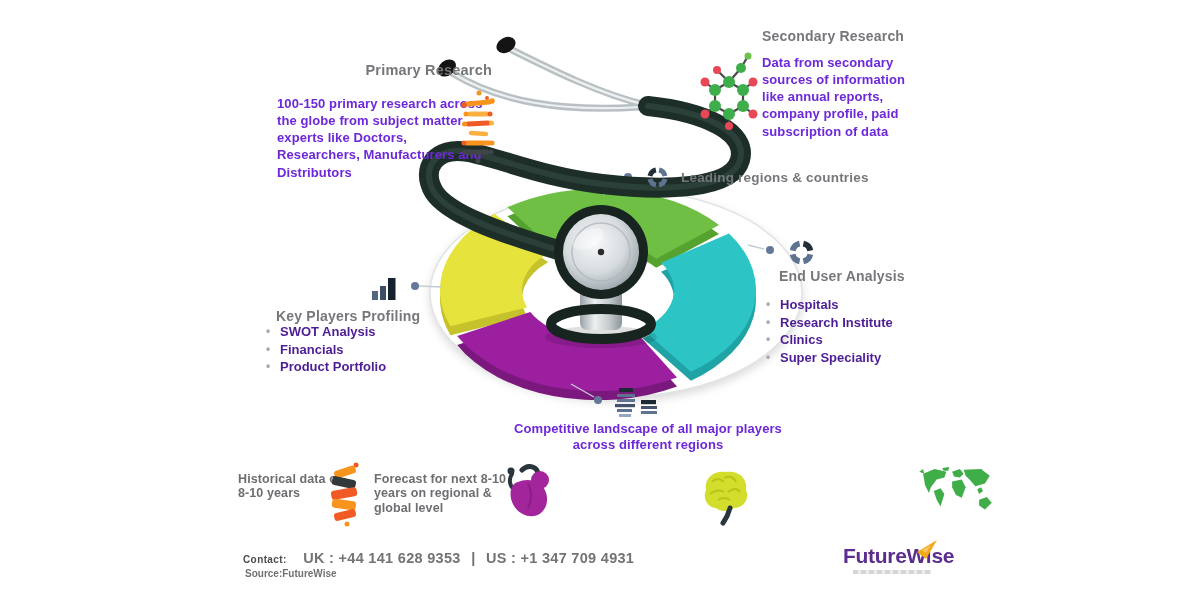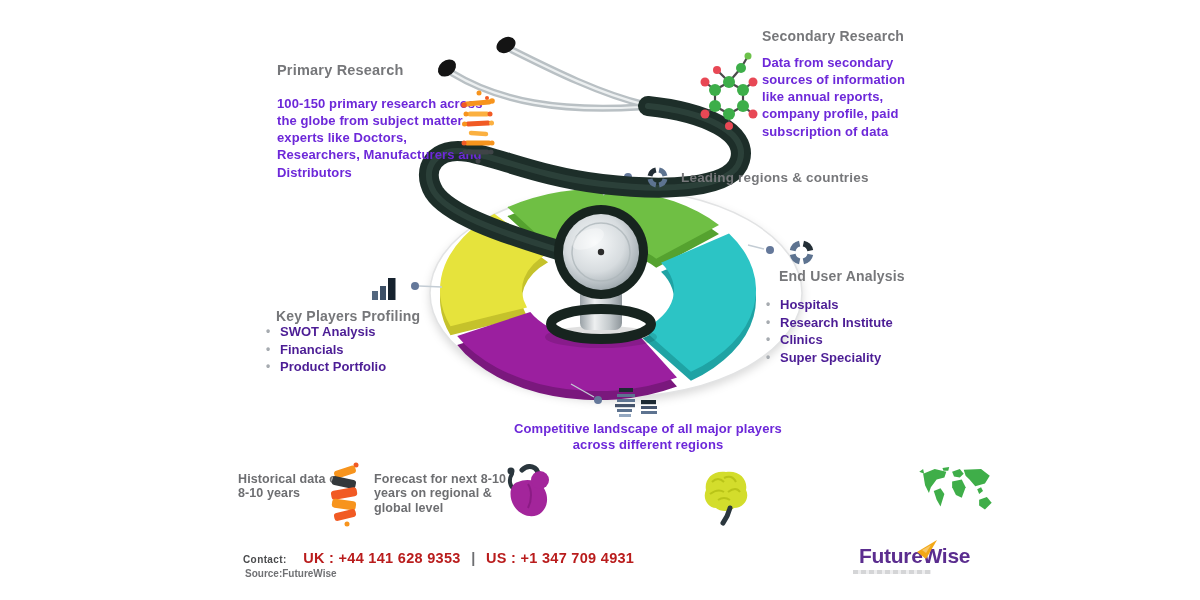--- a/index.html
+++ b/index.html
@@ -6,23 +6,23 @@
   #stage{position:relative;width:1200px;height:600px;background:#ffffff;overflow:hidden;
          font-family:"Liberation Sans",sans-serif;-webkit-font-smoothing:antialiased;}
   .abs{position:absolute;}
   .sec-title{font-size:14px;font-weight:700;color:#76777a;letter-spacing:.2px;}
   .sec-body{font-size:13px;font-weight:700;color:#6d28d9;line-height:1.32;letter-spacing:.1px;}
   .blist{list-style:none;margin:0;padding:0;font-size:13px;font-weight:700;color:#4c1d95;}
   .blist li{position:relative;padding-left:14px;line-height:1.2;margin-bottom:2px;}
   .blist li::before{content:"•";position:absolute;left:0;top:0;color:#a6abb0;font-size:12px;}
   .small-body{font-size:12.5px;font-weight:700;color:#6d6e71;line-height:1.15;letter-spacing:.1px;}
   .contact-label{font-size:10px;font-weight:700;color:#4a4b4d;letter-spacing:.4px;}
-  .contact-phones{font-size:14.5px;font-weight:700;color:#b91c1c;letter-spacing:.3px;}
+  .contact-phones{font-size:14.5px;font-weight:700;color:#737373;letter-spacing:.3px;}
   .source-text{font-size:10px;font-weight:700;color:#707174;}
-  .logo-text{font-size:21px;font-weight:700;color:#5b2d8f;letter-spacing:-.3px;margin-left:16px;}
+  .logo-text{font-size:21px;font-weight:700;color:#5b2d8f;letter-spacing:-.3px;}
   .logo-tagline{width:78px;height:4px;margin-top:2px;opacity:.85;
       background:repeating-linear-gradient(90deg,#cdced0 0 5px,#ebebed 5px 8px);}
   svg{display:block;}
 </style>
 </head>
 <body>
 
 <div id="stage">
 
   <svg class="abs" style="left:0;top:0;" width="1200" height="600" viewBox="0 0 1200 600">
@@ -88,21 +88,21 @@
         <circle cx="601" cy="252" r="47" fill="#17241f"></circle>
         <circle cx="601" cy="252" r="38" fill="url(#gradFace)"></circle>
         <circle cx="601" cy="252" r="29" fill="none" stroke="#aeb6ba" stroke-width="1.5" opacity=".8"></circle>
         <circle cx="601" cy="252" r="3.2" fill="#2b2b2b"></circle>
         <ellipse cx="588" cy="239" rx="17" ry="9" transform="rotate(-25 588 239)" fill="#ffffff" opacity=".35"></ellipse>
       </g>
     </g>
   </svg>
 
   <div class="abs" style="left:277px;top:62px;width:215px;">
-    <div class="sec-title" style="font-size:14.5px;">Primary  Research</div>
+    <div class="sec-title" style="font-size:14.5px;text-align:right;">Primary  Research</div>
     <div class="sec-body" style="margin-top:17px;width:208px;">100-150 primary research across the globe from subject matter experts like Doctors, Researchers, Manufacturers and Distributors</div>
   </div>
 
   <svg class="abs" style="left:459px;top:90px;" width="38" height="74" viewBox="0 0 38 74">
     <circle cx="20" cy="3" r="2.5" fill="#f7941d"></circle>
       <circle cx="28" cy="8" r="2" fill="#f15a24"></circle>
     <line x1="8" y1="14" x2="30" y2="12" stroke="#f7941d" stroke-width="5" stroke-linecap="round"></line>
     <circle cx="5" cy="15" r="2.8" fill="#f15a24"></circle>
       <circle cx="33" cy="11" r="2.8" fill="#f7941d"></circle>
     <line x1="11" y1="24" x2="28" y2="24" stroke="#fbb040" stroke-width="5" stroke-linecap="round"></line>

